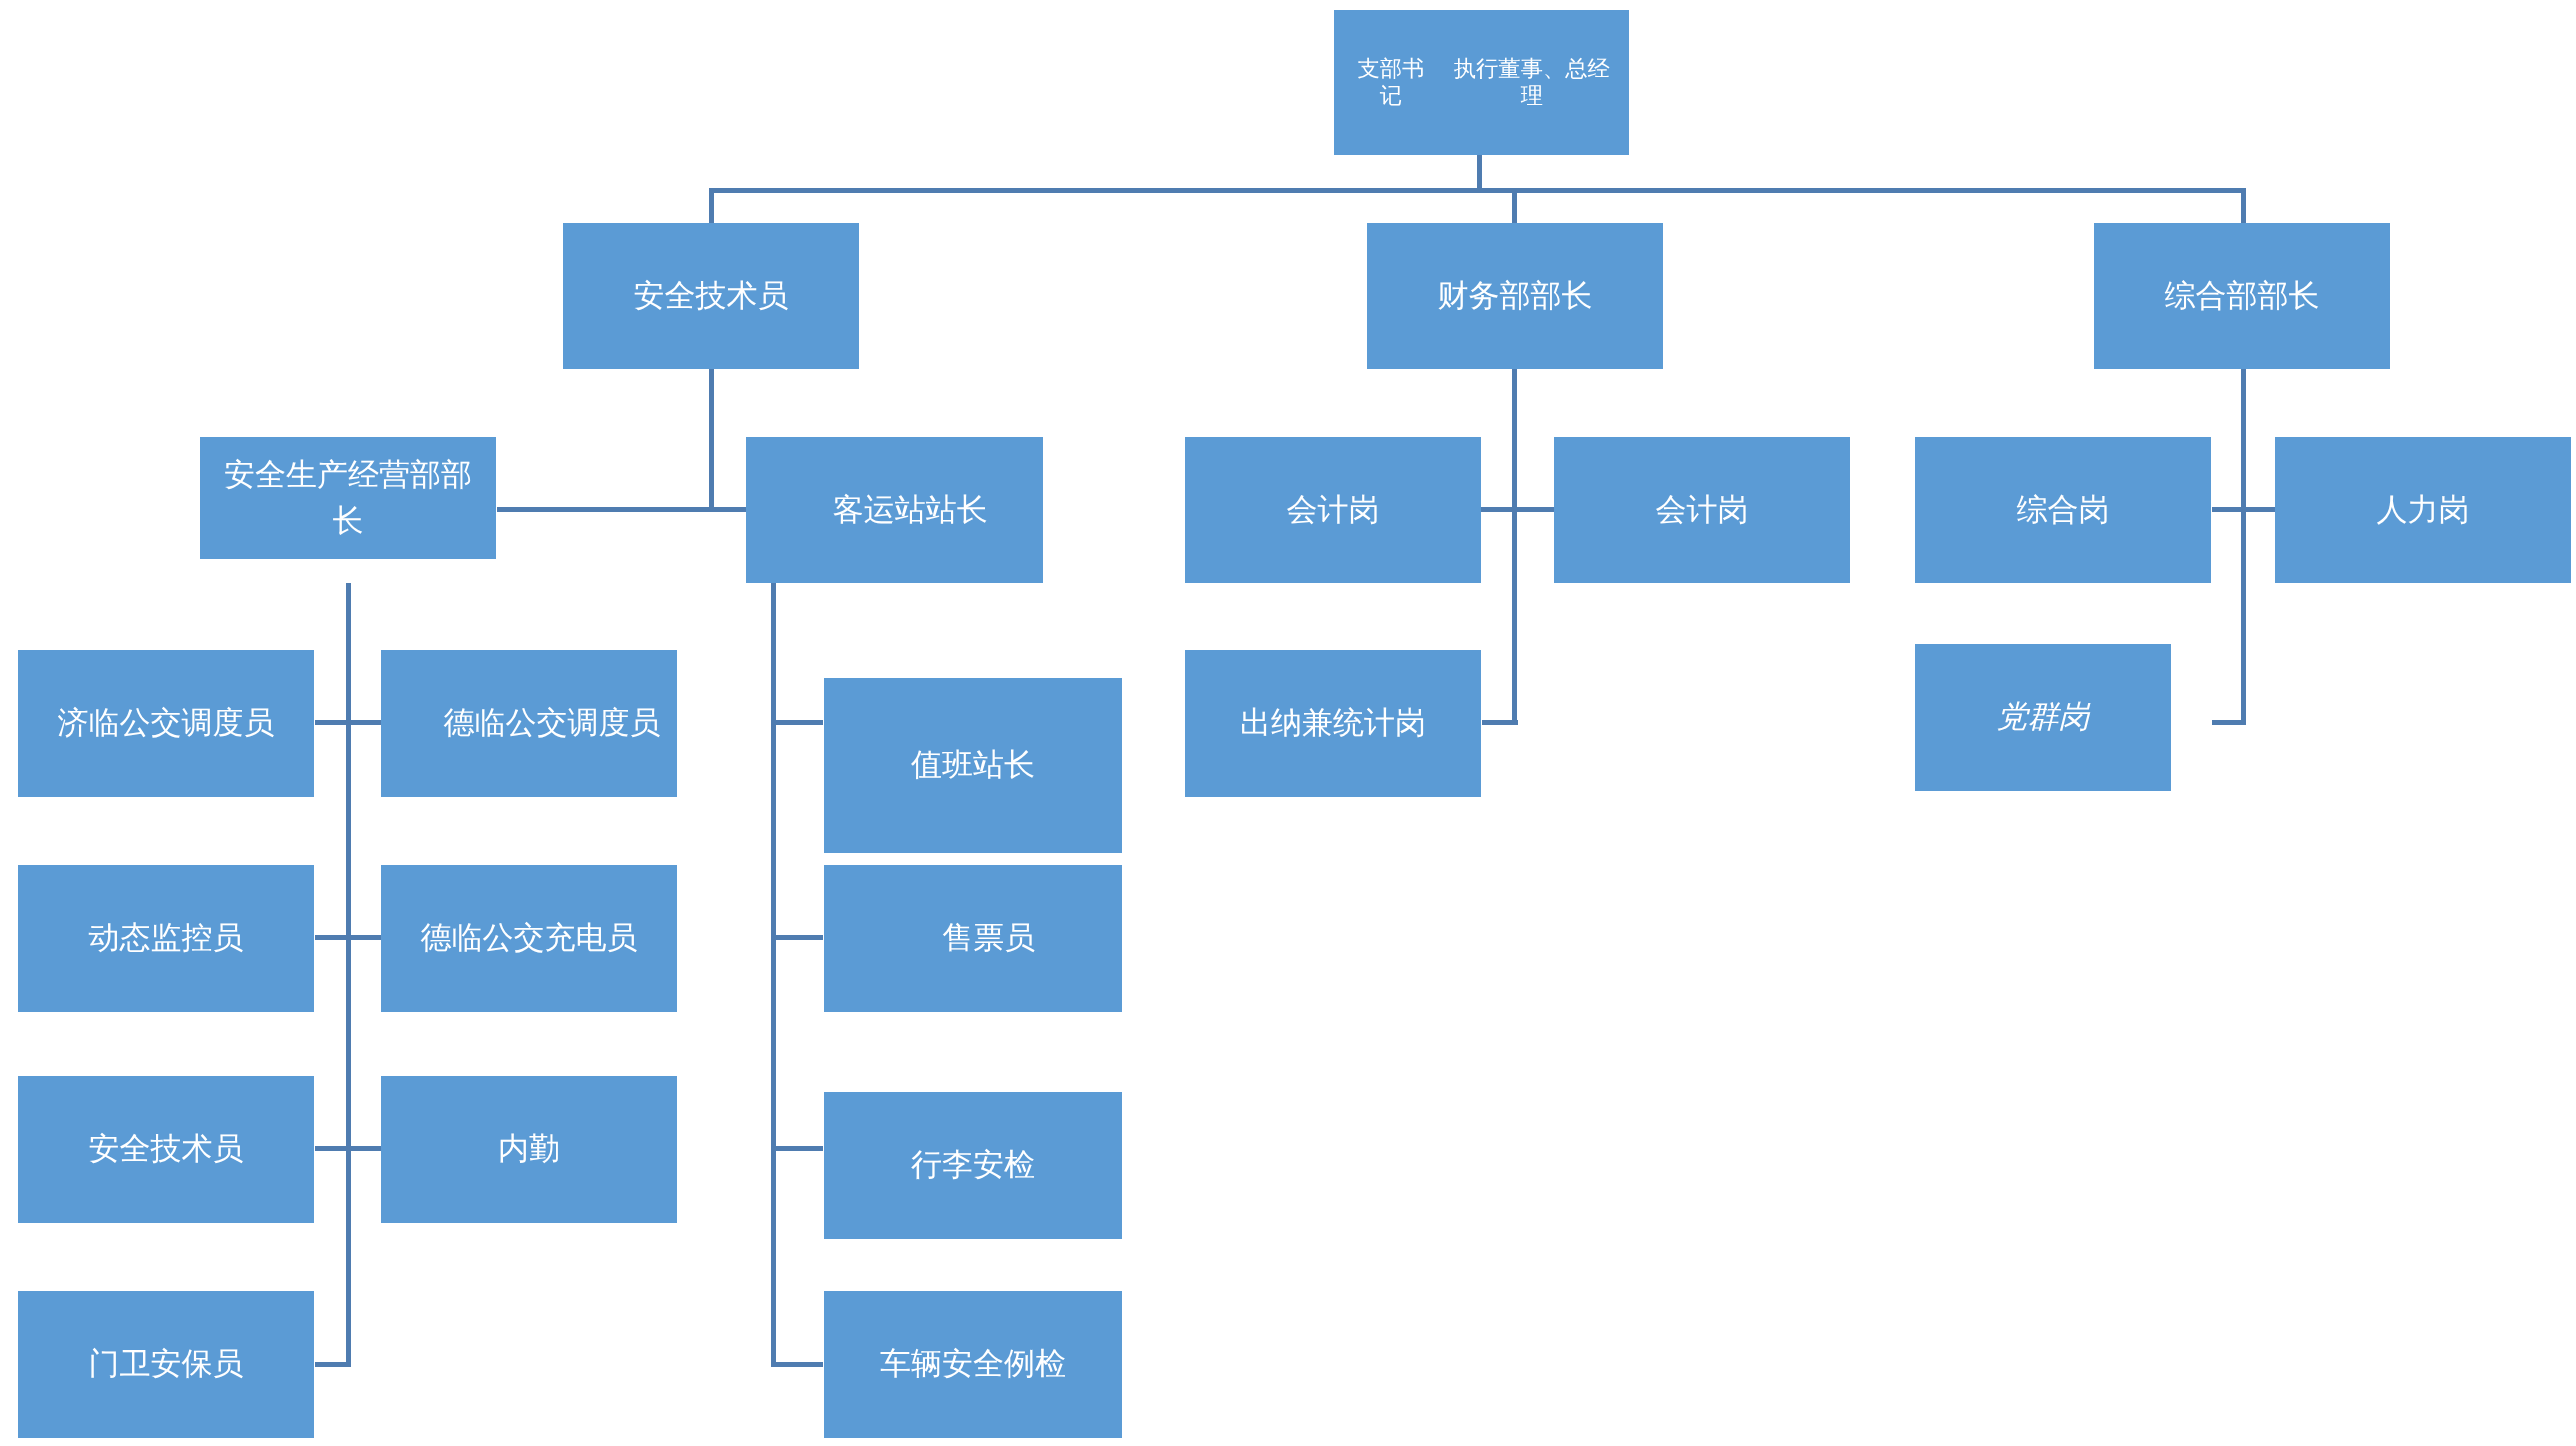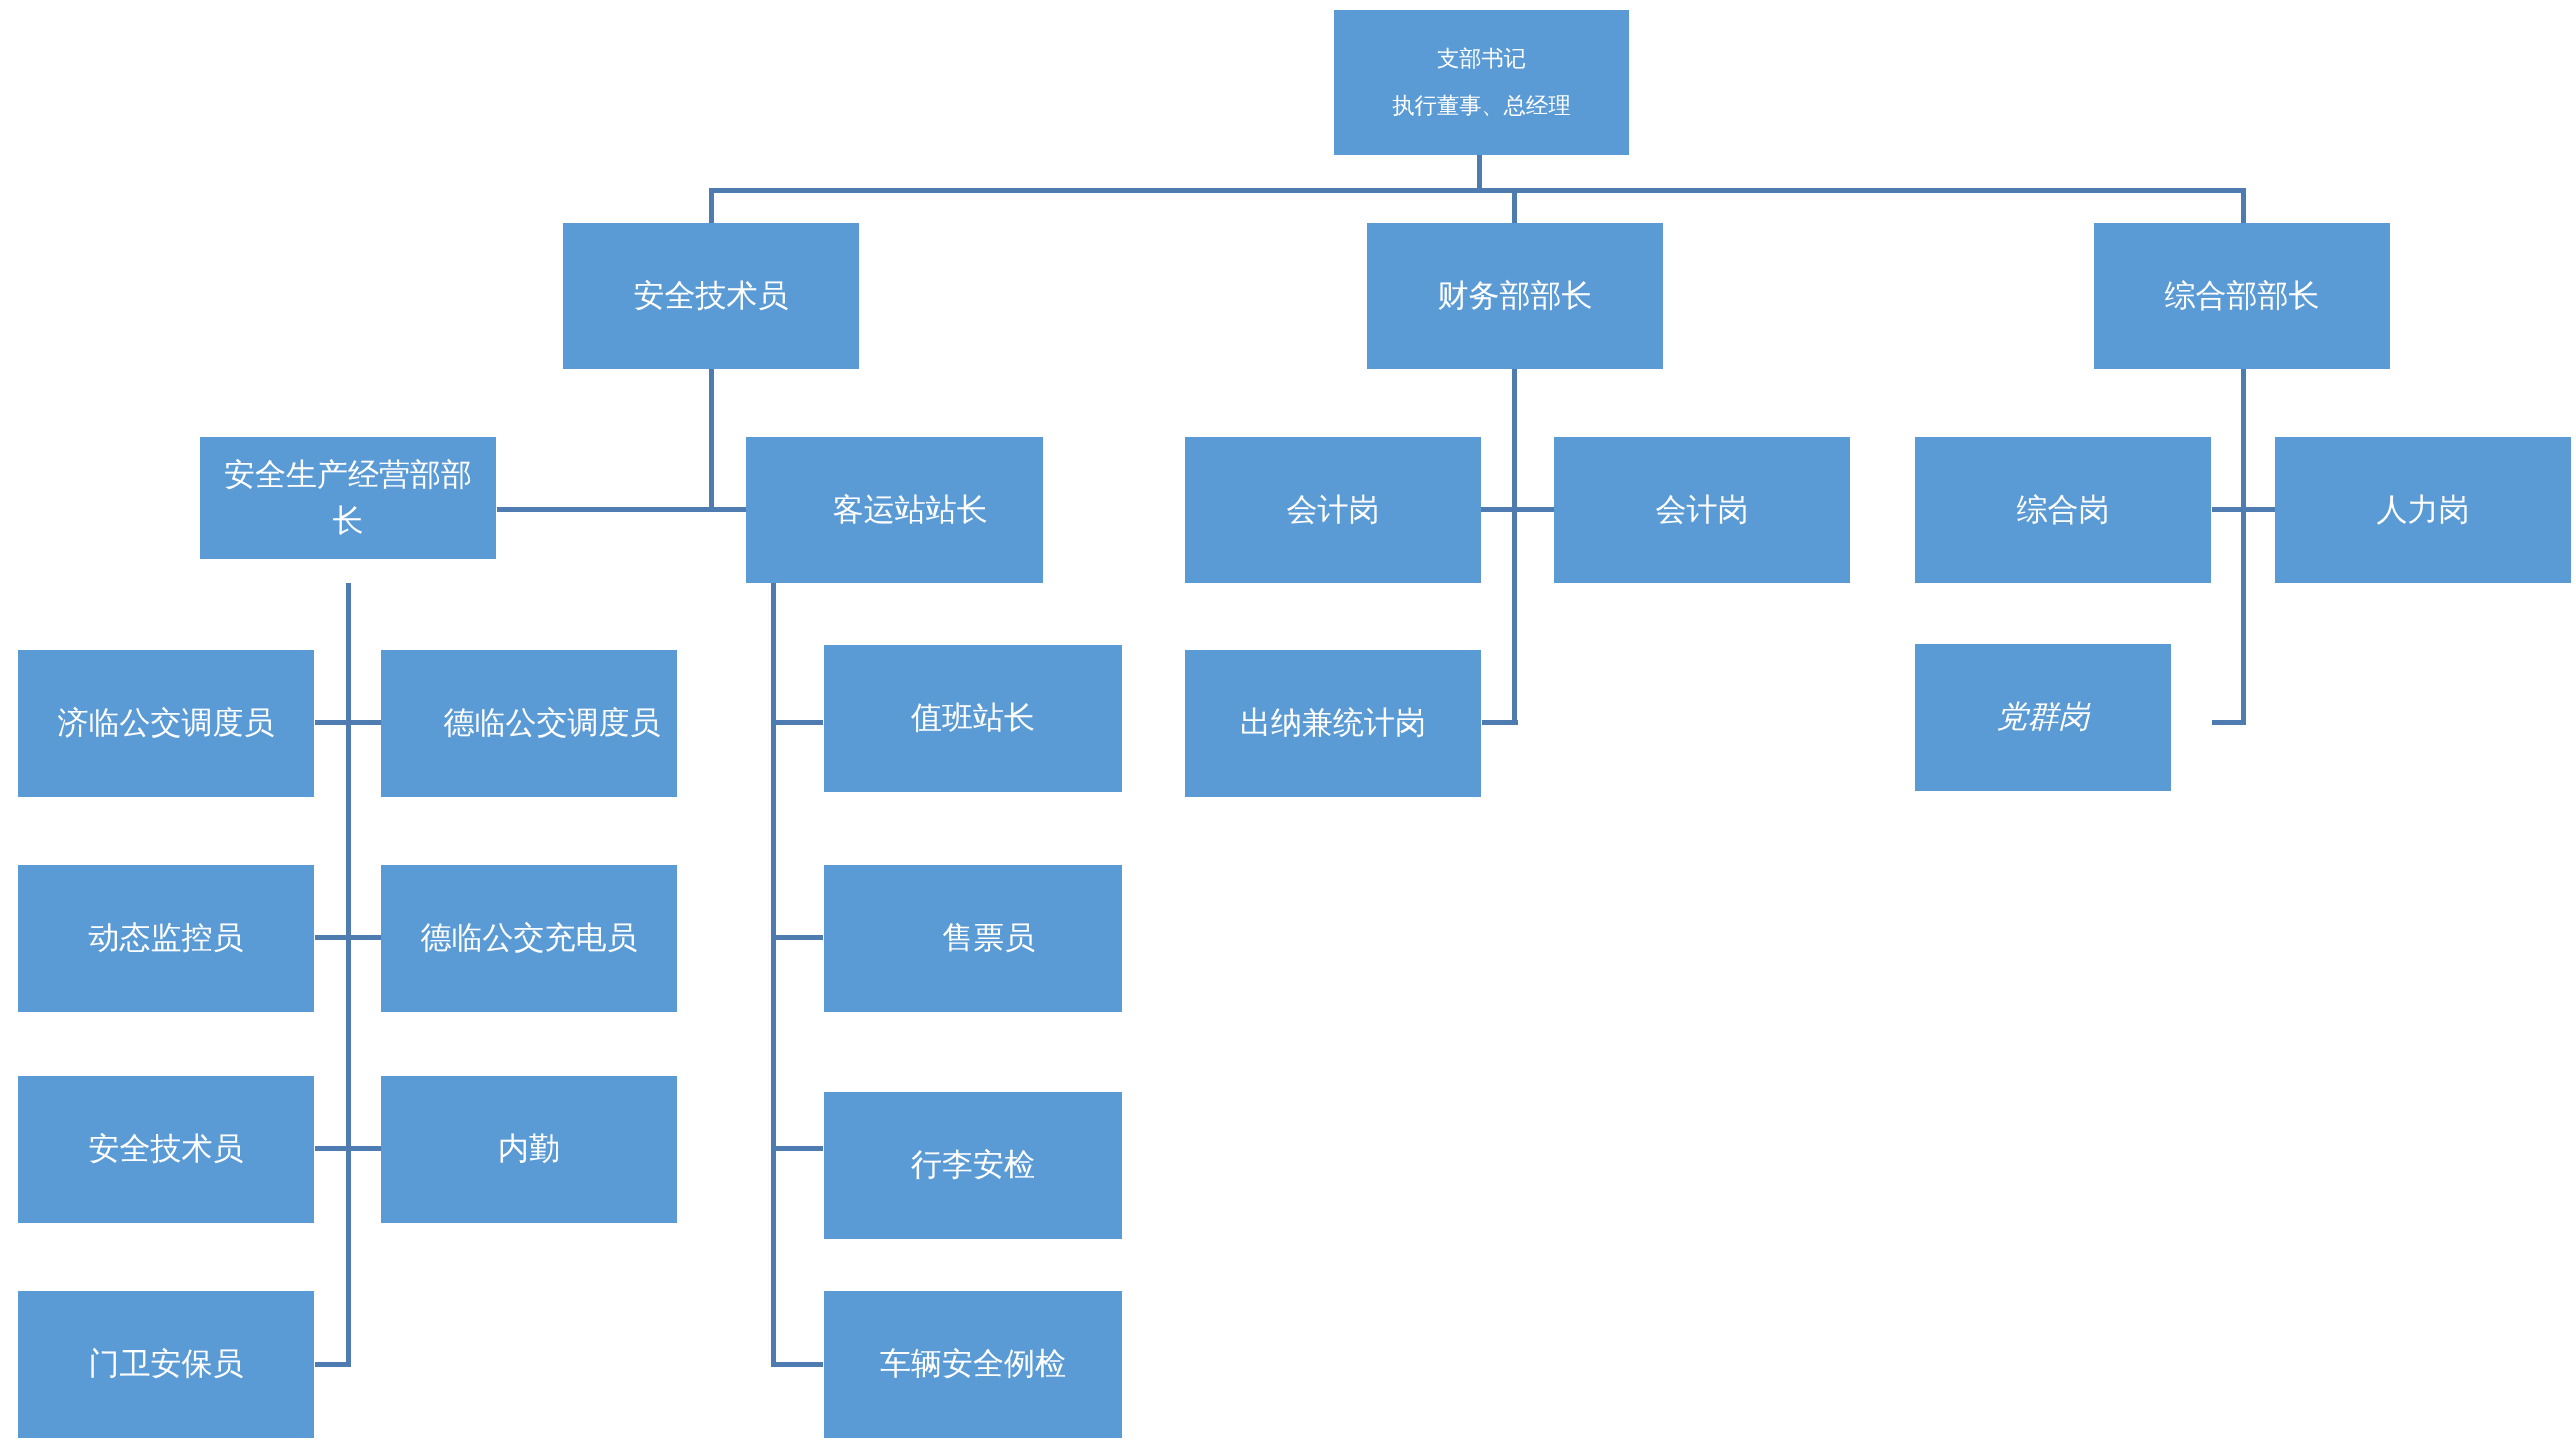--- a/index.html
+++ b/index.html
@@ -24,21 +24,21 @@
     color:var(--node-text);
     display:flex;
     align-items:center;
     justify-content:center;
     text-align:center;
     font-size:31px;
     line-height:1.5;
     padding:0 16.6px;
   }
   .node-root{
-    flex-direction:column;
+    flex-direction:row;
     font-size:22.3px;
     line-height:1.2;
     gap:20px;
   }
   .connector{
     position:absolute;
     background:var(--connector);
   }
 </style>
 </head>
@@ -108,21 +108,21 @@
   <div class="node" style="left:2275px;top:437px;width:296px;height:146px;">
       <span>人力岗</span>
     </div>
 
   <div class="node" style="left:18px;top:650px;width:296px;height:147px;">
       <span>济临公交调度员</span>
     </div>
   <div class="node" style="left:381px;top:650px;width:296px;height:147px;justify-content:flex-end;">
       <span>德临公交调度员</span>
     </div>
-  <div class="node" style="left:824px;top:645px;width:298px;height:147px;">
+  <div class="node" style="left:824px;top:678px;width:298px;height:175px;">
       <span>值班站长</span>
     </div>
   <div class="node" style="left:1185px;top:650px;width:296px;height:147px;">
       <span>出纳兼统计岗</span>
     </div>
   <div class="node" style="left:1915px;top:644px;width:256px;height:147px;font-style:italic;">
       <span>党群岗</span>
     </div>
 
   <div class="node" style="left:18px;top:865px;width:296px;height:147px;">

